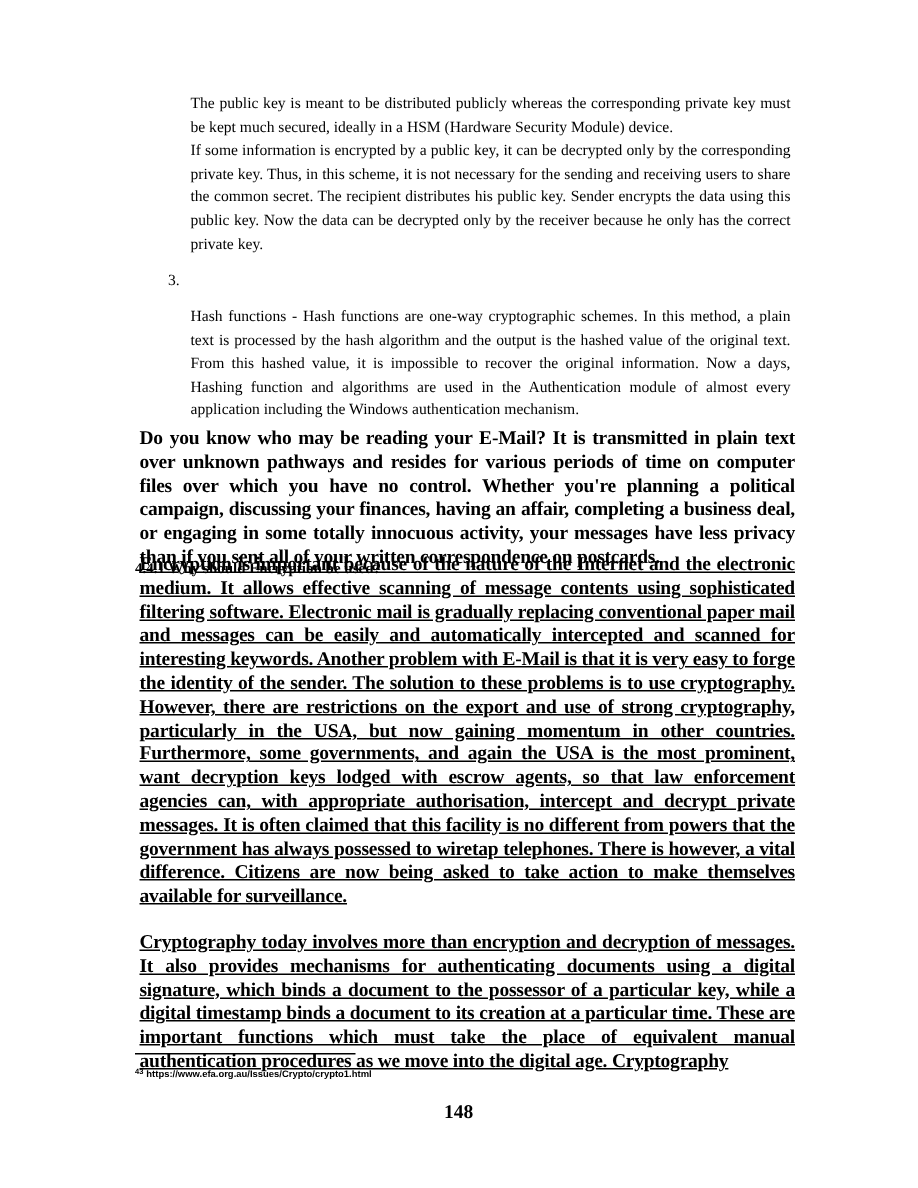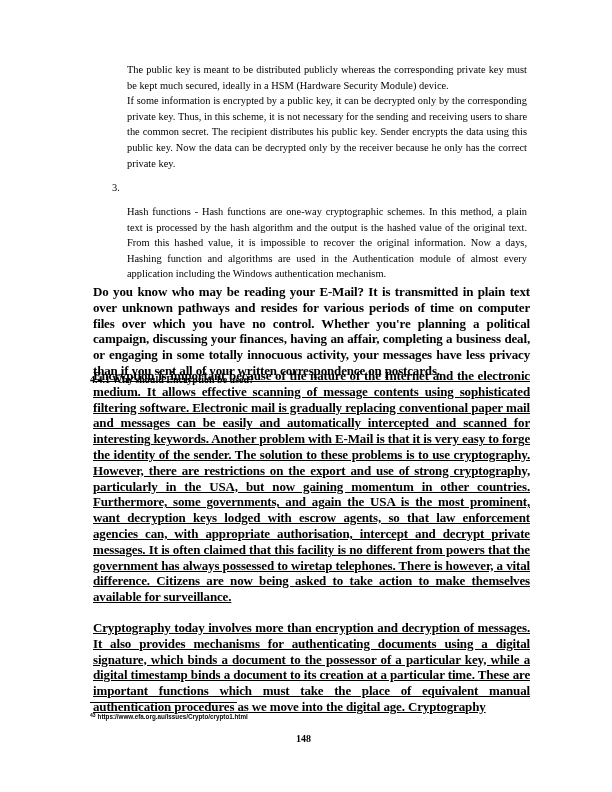--- a/index.html
+++ b/index.html
@@ -37,21 +37,21 @@
       font-size: 10px; line-height: 15px;
     }
     .fn-rule { position: absolute; left: 90px; top: 702px; width: 147px; height: 0; border-top: 1px solid #000; }
     .footnote {
       position: absolute; left: 90px; top: 711px;
       font-family: "Liberation Sans", sans-serif; font-weight: bold; font-size: 6.3px; line-height: 9px;
     }
     .footnote sup { font-size: 5px; vertical-align: 2px; margin-right: 2px; }
     .page-num {
       position: absolute; left: 296px; top: 733px;
-      font-family: "Liberation Serif", serif; font-weight: bold; font-size: 10px;
+      font-family: "Liberation Serif", serif; font-weight: bold; font-size: 13px;
     }
   </style>
 </head>
 <body>
 
 <div class="page">
 
   <div class="indent-block" style="top:62px;">
     <p>The public key is meant to be distributed publicly whereas the corresponding private key must be kept much secured, ideally in a HSM (Hardware Security Module) device.</p>
     <p>If some information is encrypted by a public key, it can be decrypted only by the corresponding private key. Thus, in this scheme, it is not necessary for the sending and receiving users to share the common secret. The recipient distributes his public key. Sender encrypts the data using this public key. Now the data can be decrypted only by the receiver because he only has the correct private key.</p>

